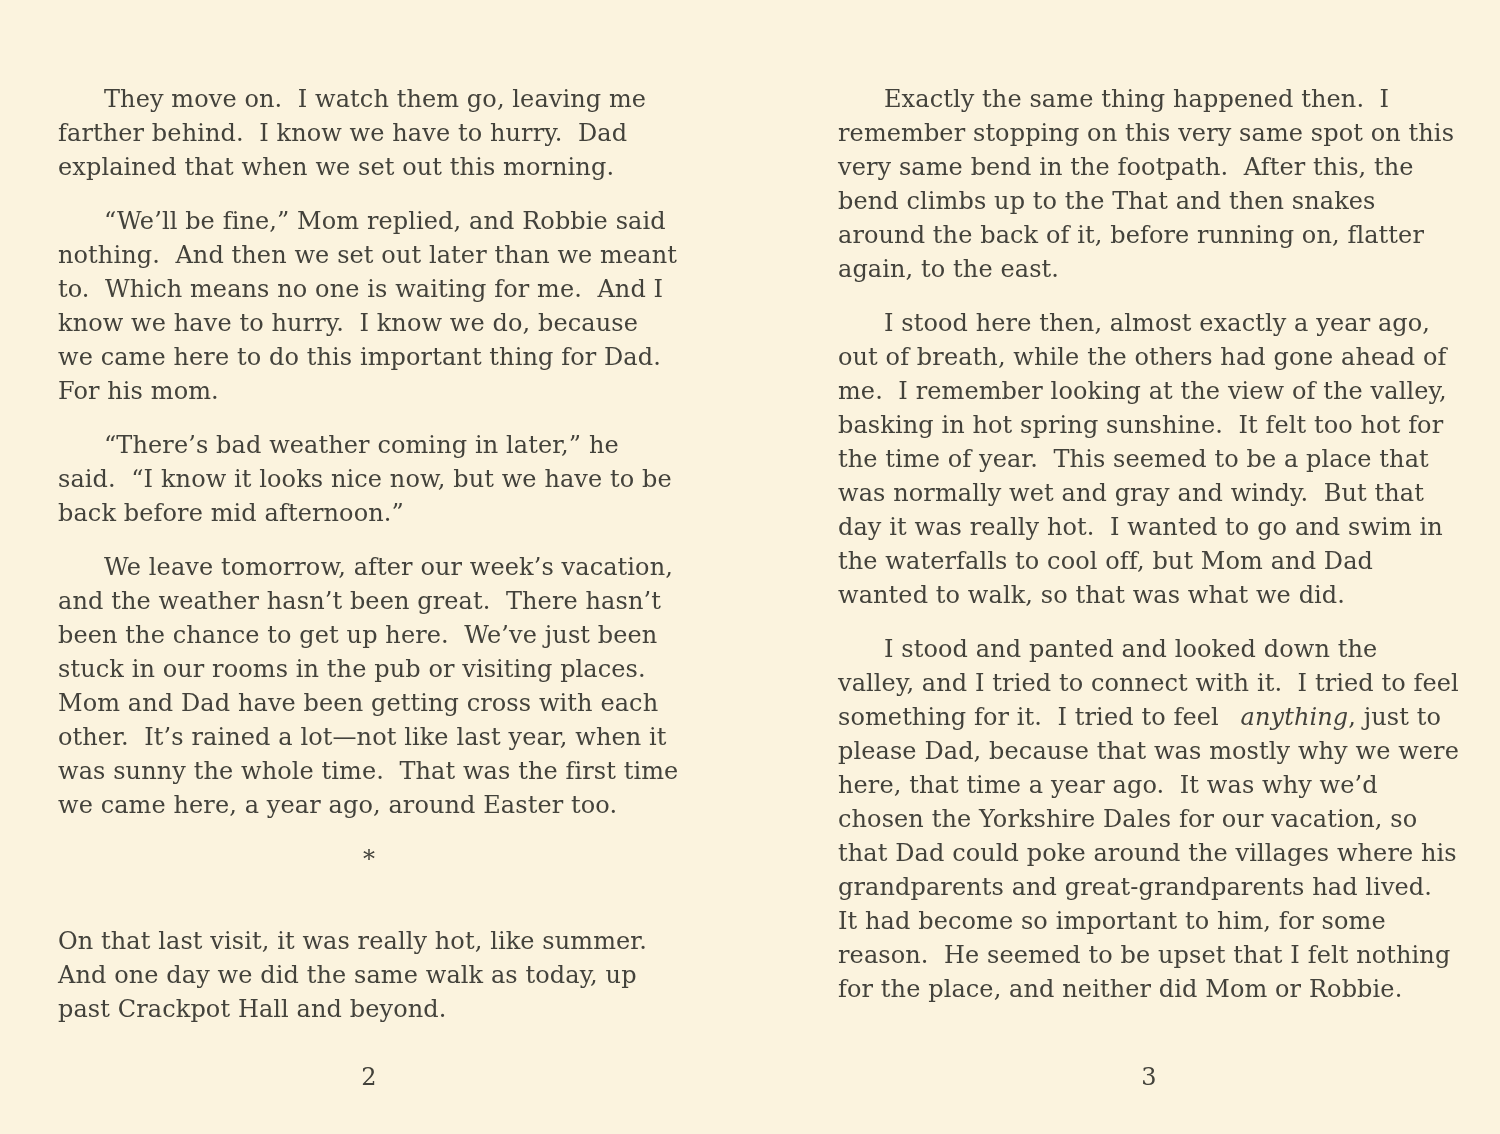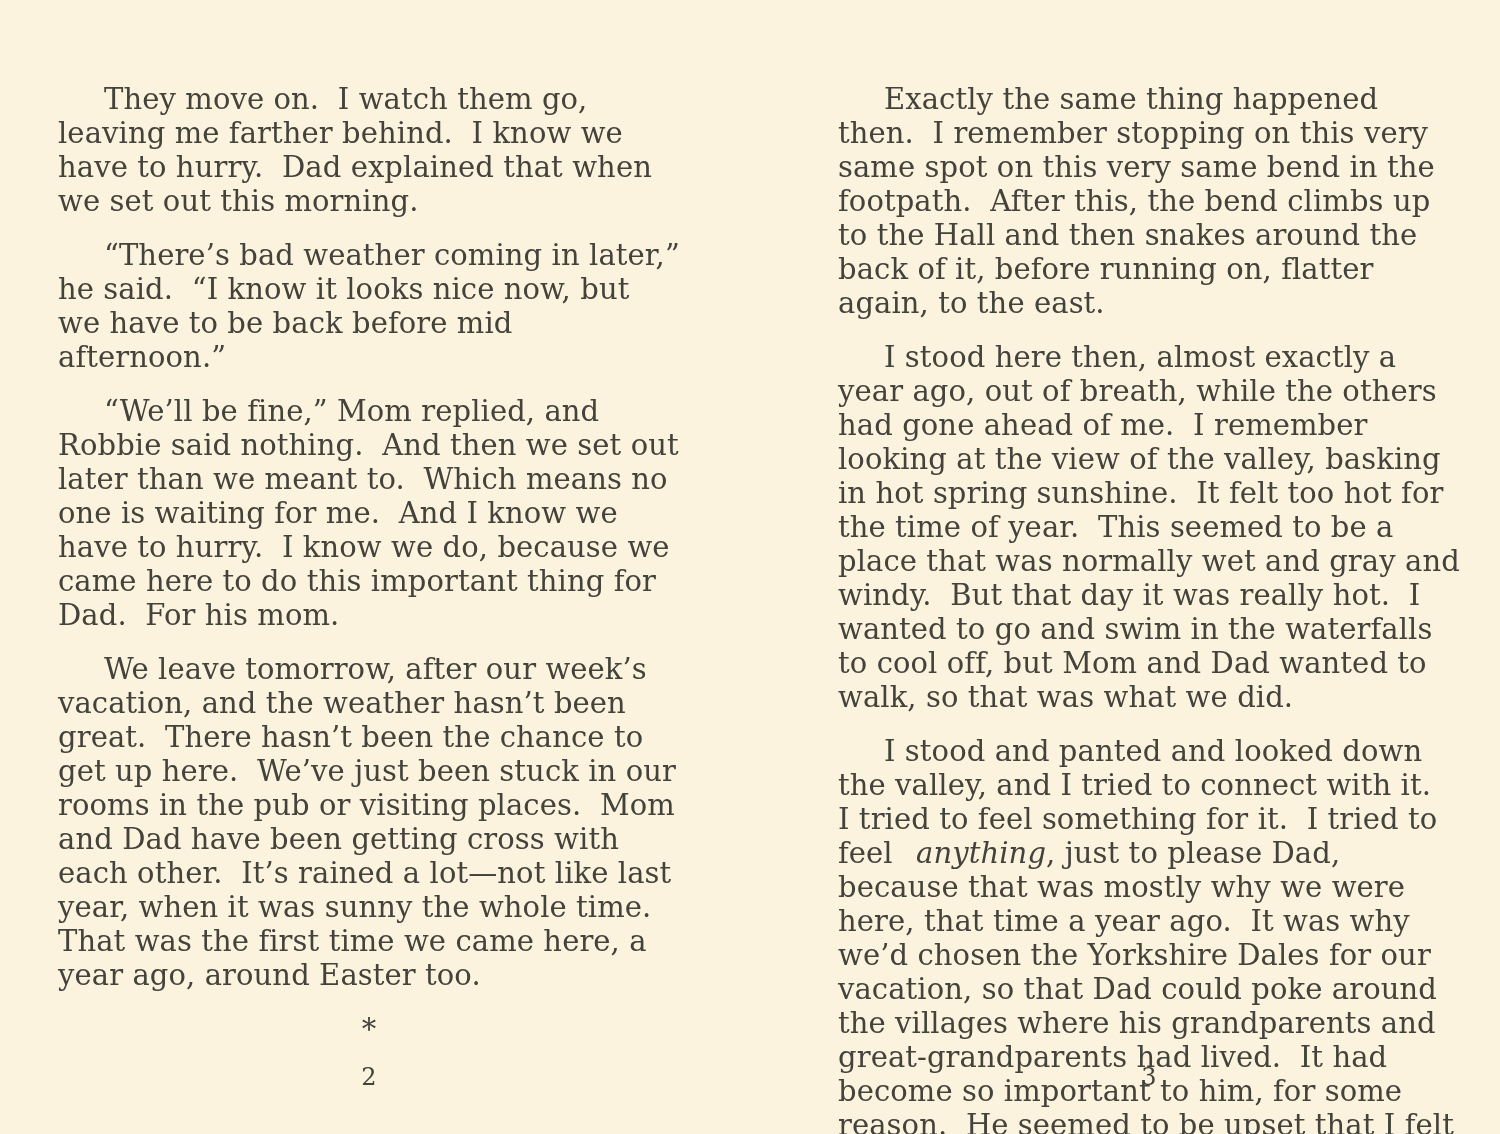--- a/index.html
+++ b/index.html
@@ -15,21 +15,21 @@
     width: 1500px;
     height: 1134px;
     background: #FBF3DE;
     overflow: hidden;
     color: #43423B;
   }
   .page {
     position: absolute;
     top: 82px;
     width: 622px;
-    font-size: 29px;
+    font-size: 24px;
     line-height: 34px;
     letter-spacing: 0.1px;
   }
   .page-l { left: 58px; }
   .page-r { left: 838px; }
   .para {
     margin: 0 0 20px 0;
     white-space: pre-wrap;
   }
   .para.indent { text-indent: 46px; }
@@ -50,28 +50,29 @@
   .folio-r { left: 838px; }
   em { font-style: italic; margin-left: 14px; }
 </style>
 </head>
 <body style="background: rgb(251, 243, 222);">
 
 <div class="spread" style="background: rgb(251, 243, 222); color: rgb(67, 66, 59);">
 
   <div class="page page-l">
     <p class="para indent">They move on.  I watch them go, leaving me farther behind.  I know we have to hurry.  Dad explained that when we set out this morning.</p>
+    <p class="para indent">“We’ll be fine,” Mom replied, and Robbie said nothing.  And then we set out later than we meant to.  Which means no one is waiting for me.  And I know we have to hurry.  I know we do, because we came here to do this important thing for Dad.  For his mom.</p>
     <p class="para indent">“There’s bad weather coming in later,” he said.  “I know it looks nice now, but we have to be back before mid afternoon.”</p>
-    <p class="para indent">“We’ll be fine,” Mom replied, and Robbie said nothing.  And then we set out later than we meant to.  Which means no one is waiting for me.  And I know we have to hurry.  I know we do, because we came here to do this important thing for Dad.  For his mom.</p>
     <p class="para indent">We leave tomorrow, after our week’s vacation, and the weather hasn’t been great.  There hasn’t been the chance to get up here.  We’ve just been stuck in our rooms in the pub or visiting places.  Mom and Dad have been getting cross with each other.  It’s rained a lot—not like last year, when it was sunny the whole time.  That was the first time we came here, a year ago, around Easter too.</p>
     <div class="separator">*</div>
+    <p class="para">On that last visit, it was really hot, like summer.  And one day we did the same walk as today, up past Crackpot Hall and beyond.</p>
   </div>
 
   <div class="page page-r">
-    <p class="para indent">Exactly the same thing happened then.  I remember stopping on this very same spot on this very same bend in the footpath.  After this, the bend climbs up to the Hall and then snakes around the back of it, before running on, flatter again, to the east.</p>
+    <p class="para indent">Exactly the same thing happened then.  I remember stopping on this very same spot on this very same bend in the footpath.  After this, the bend climbs up to the That and then snakes around the back of it, before running on, flatter again, to the east.</p>
     <p class="para indent">I stood here then, almost exactly a year ago, out of breath, while the others had gone ahead of me.  I remember looking at the view of the valley, basking in hot spring sunshine.  It felt too hot for the time of year.  This seemed to be a place that was normally wet and gray and windy.  But that day it was really hot.  I wanted to go and swim in the waterfalls to cool off, but Mom and Dad wanted to walk, so that was what we did.</p>
     <p class="para indent"><span>I stood and panted and looked down the valley, and I tried to connect with it.  I tried to feel something for it.  I tried to feel </span><em>anything</em><span>, just to please Dad, because that was mostly why we were here, that time a year ago.  It was why we’d chosen the Yorkshire Dales for our vacation, so that Dad could poke around the villages where his grandparents and great-grandparents had lived.  It had become so important to him, for some reason.  He seemed to be upset that I felt nothing for the place, and neither did Mom or Robbie.</span></p>
   </div>
 
   <div class="folio folio-l">2</div>
   <div class="folio folio-r">3</div>
 
 </div>
 
 </body></html>

